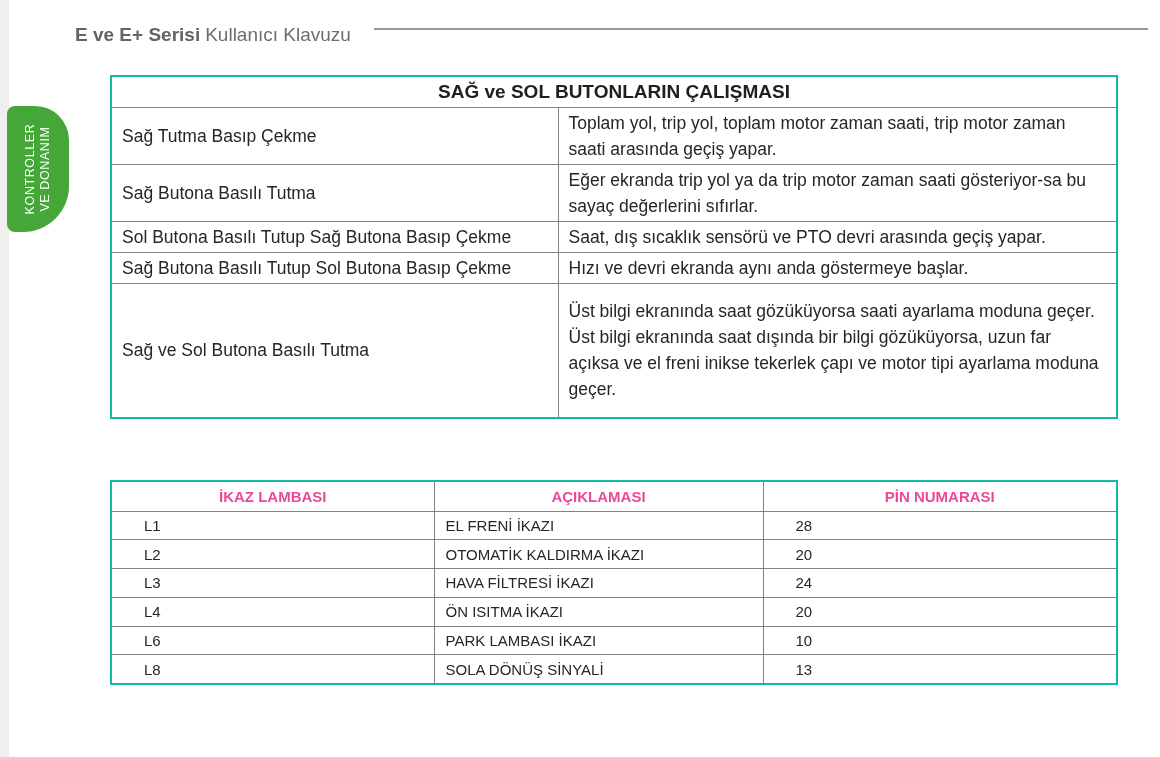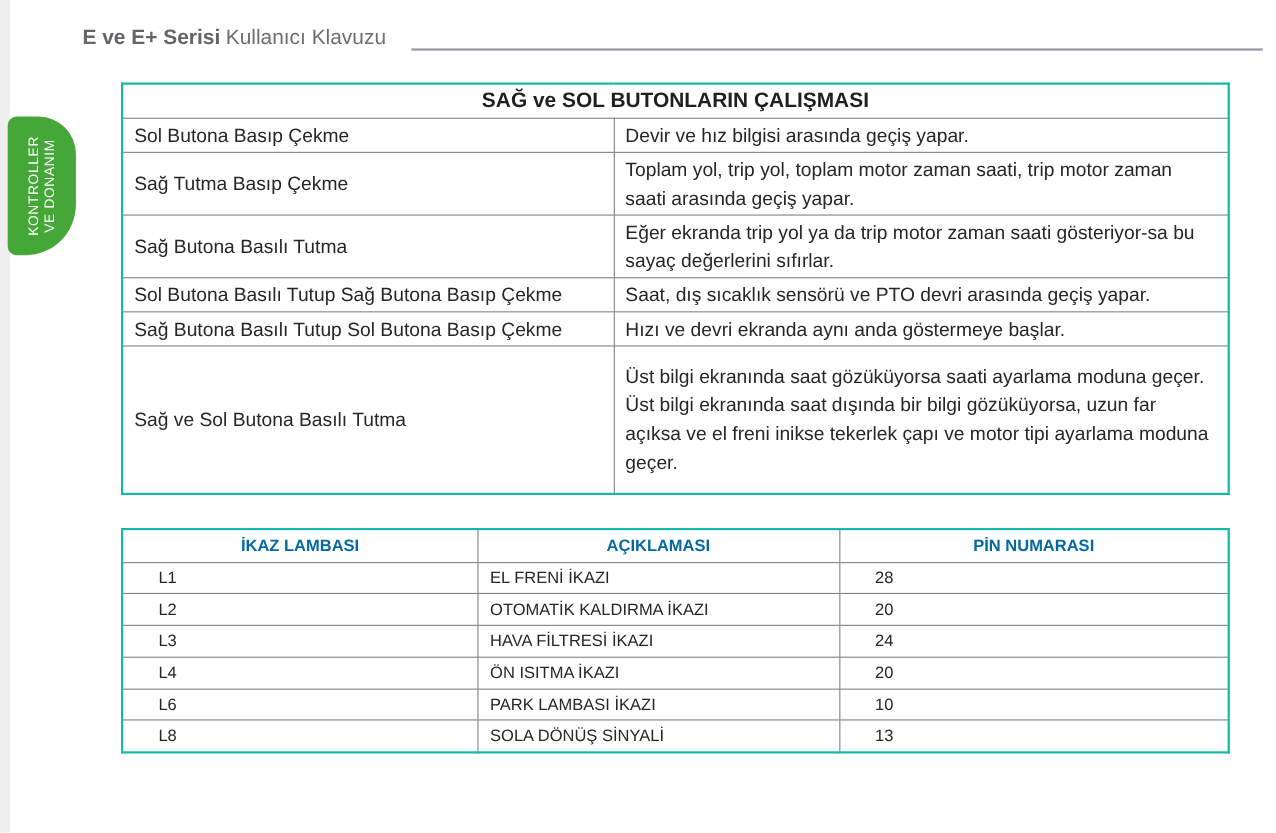--- a/index.html
+++ b/index.html
@@ -13,21 +13,21 @@
   .page { position: relative; width: 1160px; height: 757px; background:#ffffff; }
 
   .edge-strip {
     position: absolute; left: 0; top: 0; width: 9px; height: 757px;
     background: #f1efee;
   }
 
   
   .doc-header {
     position: absolute; left: 75px; top: 24px; right: 12px;
-    display: flex; align-items: flex-end; gap: 23px;
+    display: flex; align-items: flex-start; gap: 23px;
     color: #6d6d72; font-size: 19px;
   }
   .doc-header .t-bold { font-weight: 700; color: #636368; }
   .doc-header .t-reg { font-weight: 400; margin-left: 5px; }
   .header-rule { flex: 1 1 auto; height: 0; border-top: 2px solid #97979d; margin-top: 4px; }
 
   
   .side-tab {
     position: absolute; left: 7px; top: 106px; width: 62px; height: 126px;
     background: #44a738;
@@ -70,21 +70,21 @@
   #table1 tr.h48 { height: 48px; }
   #table1 tr.h52 { height: 52px; }
   #table1 tr.h29 { height: 29px; border-radius: 12px; }
   #table1 tr.h134 { height: 134px; }
   .preline { white-space: pre-line; margin-top: 12px; }
 
   
   #table2 { left: 110px; top: 480px; width: 1006px; }
   #table2 th {
     font-size: 15px; font-weight: 700; text-align: center;
-    height: 30px; padding: 2px 4px; color: #0369a1;
+    height: 30px; padding: 2px 4px; color: #ec4899;
   }
   #table2 td { font-size: 15px; height: 28.8px; padding: 2px 8px; }
   #table2 col.c1 { width: 323px; }
   #table2 col.c2 { width: 329px; }
   #table2 col.c3 { width: 354px; }
   #table2 td.center { text-align: left; padding-left: 32px; }
   #table2 td.left { text-align: left; padding-left: 11px; }
 </style>
 </head>
 <body>
@@ -108,24 +108,20 @@
   </div>
 
   <table class="doc" id="table1">
     <colgroup>
         <col class="c1">
         <col class="c2">
       </colgroup>
     <tbody>
       <tr>
         <td class="title-cell" colspan="2">SAĞ ve SOL BUTONLARIN ÇALIŞMASI</td>
-      </tr>
-      <tr class="h31">
-        <td>Sol Butona Basıp Çekme</td>
-        <td>Devir ve hız bilgisi arasında geçiş yapar.</td>
       </tr>
       <tr class="h48">
         <td>Sağ Tutma Basıp Çekme</td>
         <td>Toplam yol, trip yol, toplam motor zaman saati, trip motor zaman saati arasında geçiş yapar.</td>
       </tr>
       <tr class="h52">
         <td>Sağ Butona Basılı Tutma</td>
         <td>Eğer ekranda trip yol ya da trip motor zaman saati gösteriyor-sa bu sayaç değerlerini sıfırlar.</td>
       </tr>
       <tr class="h29">

